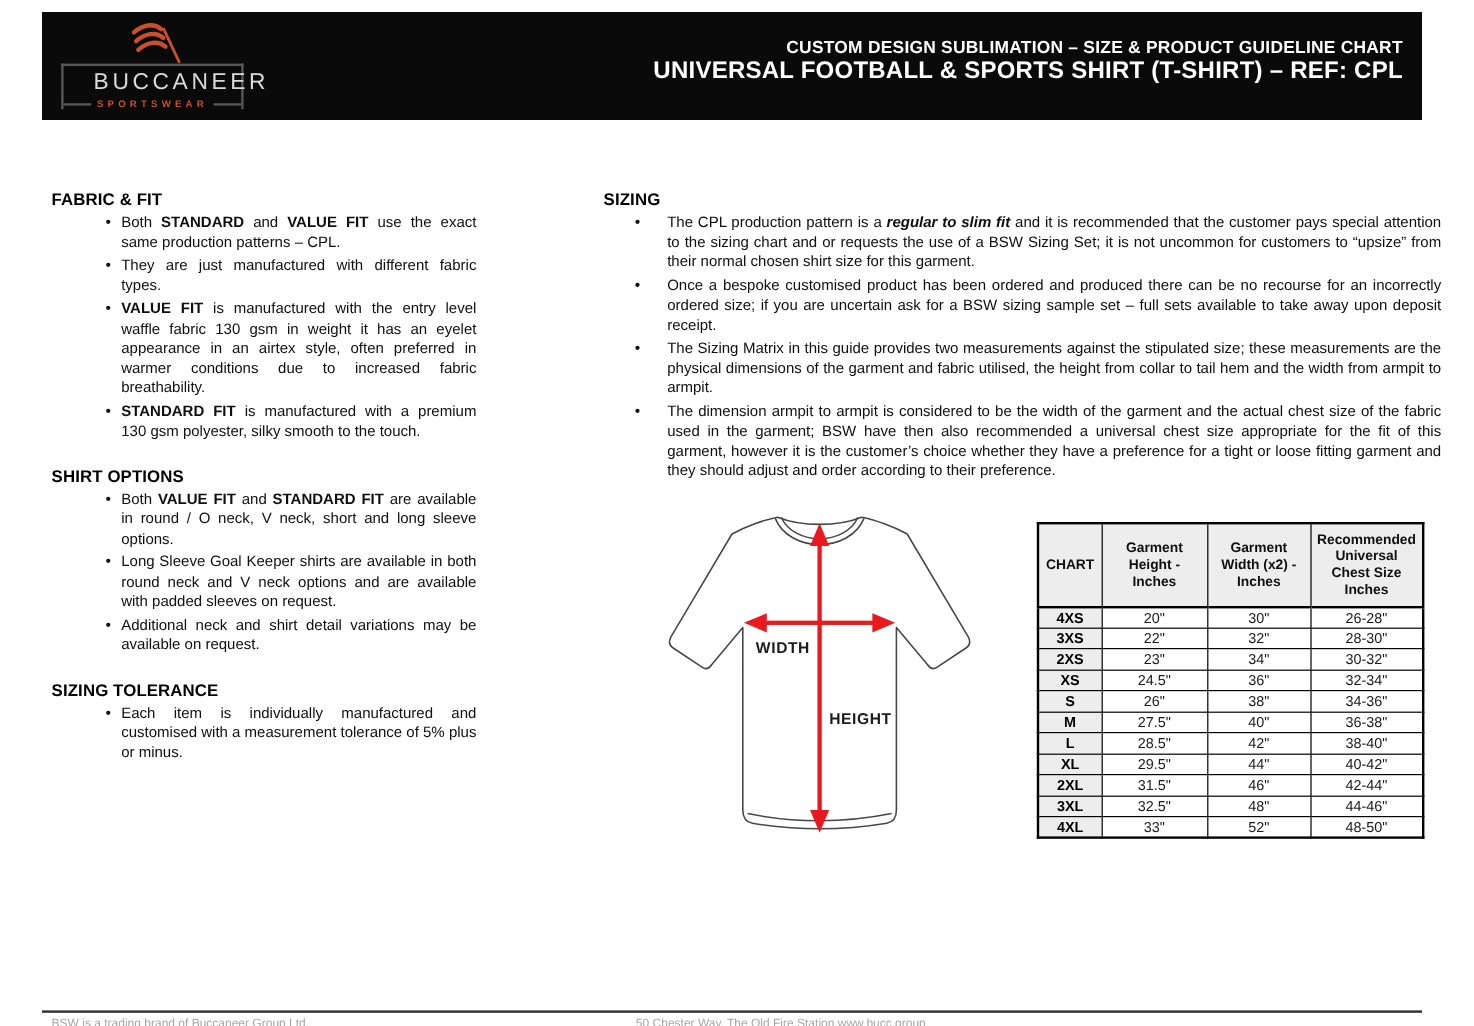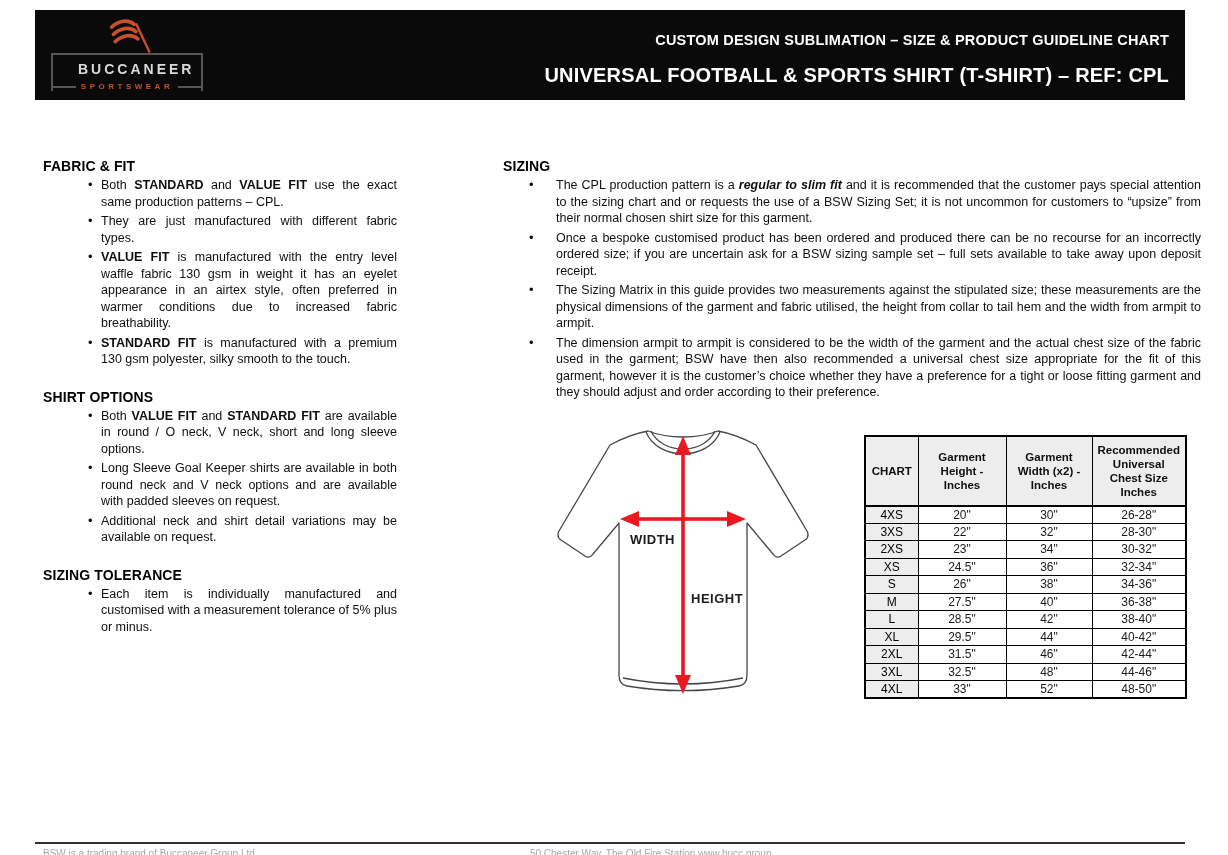--- a/index.html
+++ b/index.html
@@ -6,29 +6,29 @@
   html,body { background:#ffffff; }
   body { font-family:"Liberation Sans", sans-serif; color:#0f0f0f; }
   .page { position:relative; width:1228px; height:855px; background:#fff; overflow:hidden; }
 
   
   .topbar { position:absolute; left:35px; top:10px; width:1150px; height:90px;
             background:var(--header-bg); display:flex; justify-content:space-between; }
   .logo { display:flex; flex-direction:column; align-items:center; margin:6px 0 0 16px; width:152px; }
   .flag-svg { margin-bottom:-5px; }
   .logo-frame { border:2px solid var(--frame-gray); border-bottom:none; padding:3px 11px 0; width:100%; }
-  .logo-name { color:var(--logo-text); font-weight:bold; font-size:14px; letter-spacing:3px;
+  .logo-name { color:var(--logo-text); font-weight:normal; font-size:19px; letter-spacing:3px;
                text-align:center; line-height:22px;margin-left:14px; }
   .logo-subrow { display:flex; align-items:center; margin:2px -11px 0; }
   .hline { flex:1; height:2px; background:var(--frame-gray); }
   .logo-sub { color:var(--accent-orange); font-weight:bold; font-size:8px; letter-spacing:3.5px; padding:0 5px; }
 
   .titles { text-align:right; padding:22px 16px 0 0; color:#fff; }
   .title1 { font-size:14.5px; font-weight:bold; letter-spacing:0.2px; }
-  .title2 { font-size:20px; font-weight:bold; margin-top:16px; letter-spacing:0.2px; }
+  .title2 { font-size:20px; font-weight:bold; letter-spacing:0.2px; }
 
   
   .col-left  { position:absolute; left:43px;  top:158px; width:354px; }
   .col-right { position:absolute; left:487px; top:158px; width:698px;margin-left:16px; }
 
   h2.sec-title { font-size:14px; font-weight:bold; color:#000; margin-bottom:3px; letter-spacing:0.1px; }
   section + section { margin-top:21px; }
 
   ul.bullets { list-style:none; font-size:12.5px; line-height:16.5px; }
   ul.bullets li { position:relative; text-align:justify; margin-bottom:3px; }
@@ -41,21 +41,21 @@
   
   .figure-row { display:flex; margin-top:14px; }
   .tshirt-svg { margin-left:30px; flex:none; }
 
   .size-table-wrap { margin-left:31px; margin-top:20px; }
   table.size-table { border-collapse:collapse; border:2px solid #000; font-size:12px; }
   table.size-table th, table.size-table td { border:1px solid #000; text-align:center; vertical-align:middle; }
   table.size-table thead th { background:var(--table-header-bg); font-weight:bold; font-size:11.5px;
                               height:70px; padding:2px 5px; line-height:14px; border-bottom:2px solid #000; }
   table.size-table tbody td { height:17.5px; padding:0 3px; color:#1a1a1a; }
-  table.size-table tbody td.size-col { background:var(--table-header-bg); font-weight:normal; color:#000; }
+  table.size-table tbody td.size-col { background:var(--table-header-bg); font-weight:bold; color:#000; }
   .w-size { width:53px; } .w-height { width:88px; } .w-width { width:86px; } .w-chest { width:86px; }
 
   
   .footer { position:absolute; left:35px; top:842px; width:1150px; border-top:2px solid #2f2f2f;
             padding-top:3px; display:flex; color:var(--footer-text); font-size:10px; line-height:14.5px; }
   .f-left { flex:1; padding-left:8px; }
   .f-center { flex:none; text-align:left; }
   .f-right { flex:1; text-align:left; padding-right:0; }
   .f-right a { color:var(--footer-text); text-decoration:underline; display:block; cursor:pointer; }
 </style>

